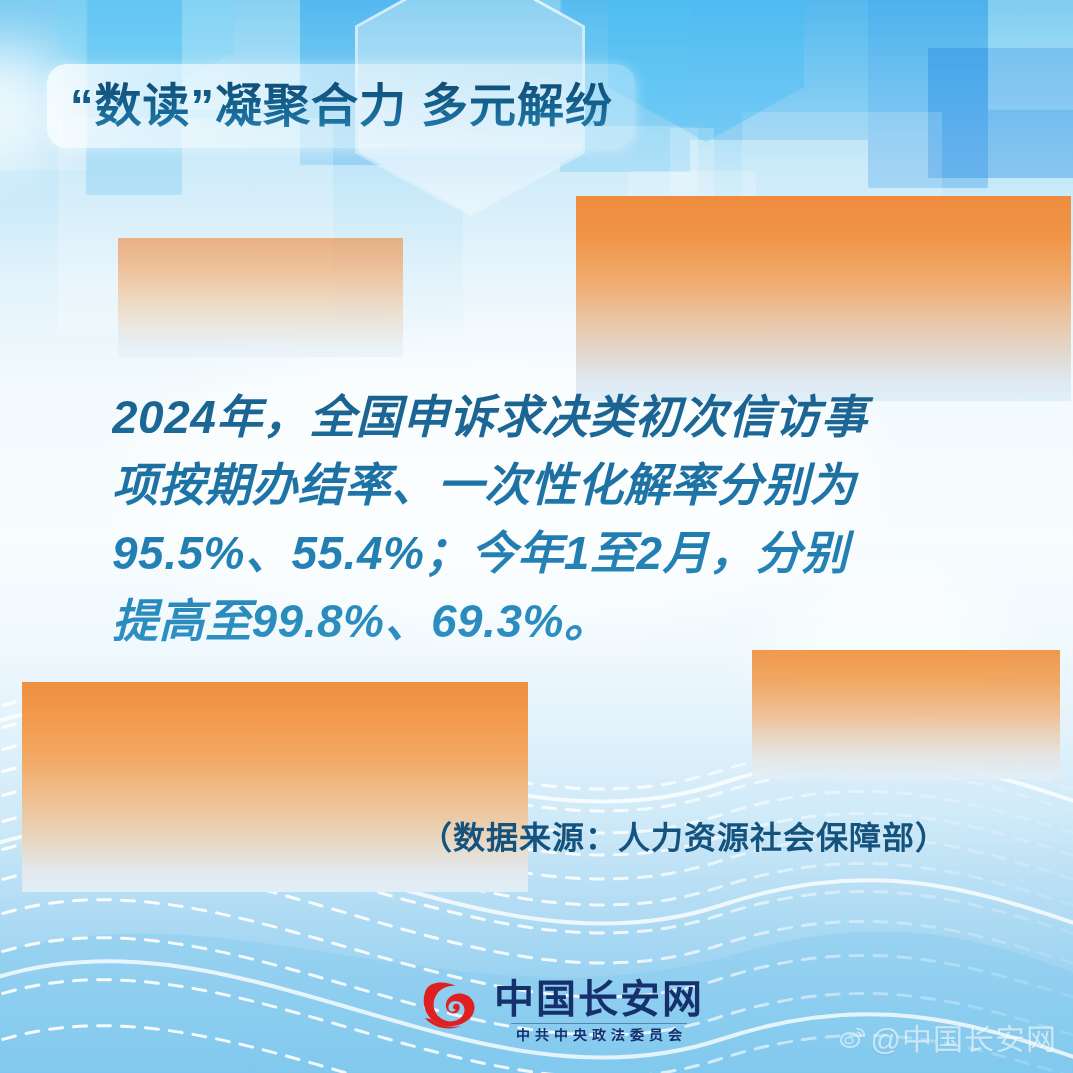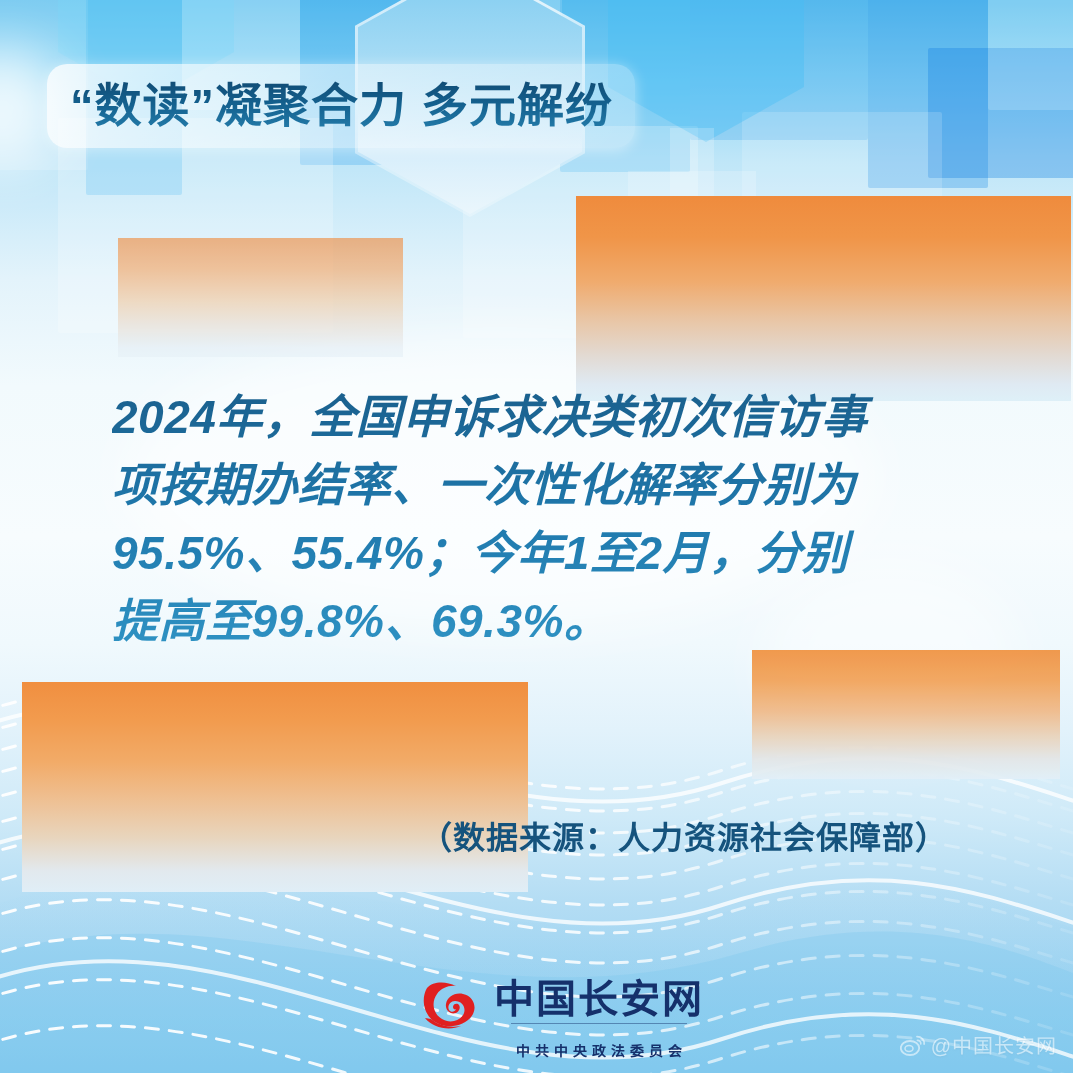--- a/index.html
+++ b/index.html
@@ -193,21 +193,21 @@
     font-family: "Liberation Sans", "DejaVu Sans", sans-serif;
     font-weight: 700;
     font-size: 40px;
     line-height: 42px;
     letter-spacing: 2px;
     color: #15306b;
     white-space: nowrap;
   }
   .logo-sub {
     margin-top: 3px;
-    padding-top: 19px;
+    padding-top: 3px;
     border-top: 1px solid rgba(21,48,107,.45);
     font-family: "Liberation Sans", "DejaVu Sans", sans-serif;
     font-weight: 700;
     font-size: 14px;
     line-height: 17px;
     letter-spacing: 5px;
     text-indent: 5px;
     color: #15306b;
     white-space: nowrap;
   }
@@ -218,21 +218,21 @@
     right: 16px;
     bottom: 14px;
     display: flex;
     align-items: center;
     gap: 5px;
     opacity: .55;
   }
   .wb-icon { width: 26px; height: 22px; display: block; }
   .wb-text {
     font-family: "Liberation Sans", "DejaVu Sans", sans-serif;
-    font-size: 20px;
+    font-size: 30px;
     letter-spacing: 1px;
     color: #ffffff;
     text-shadow: 0 1px 2px rgba(120,170,200,.55);
     white-space: nowrap;
   }
 </style>
 </head>
 <body>
 
 <div id="poster">

